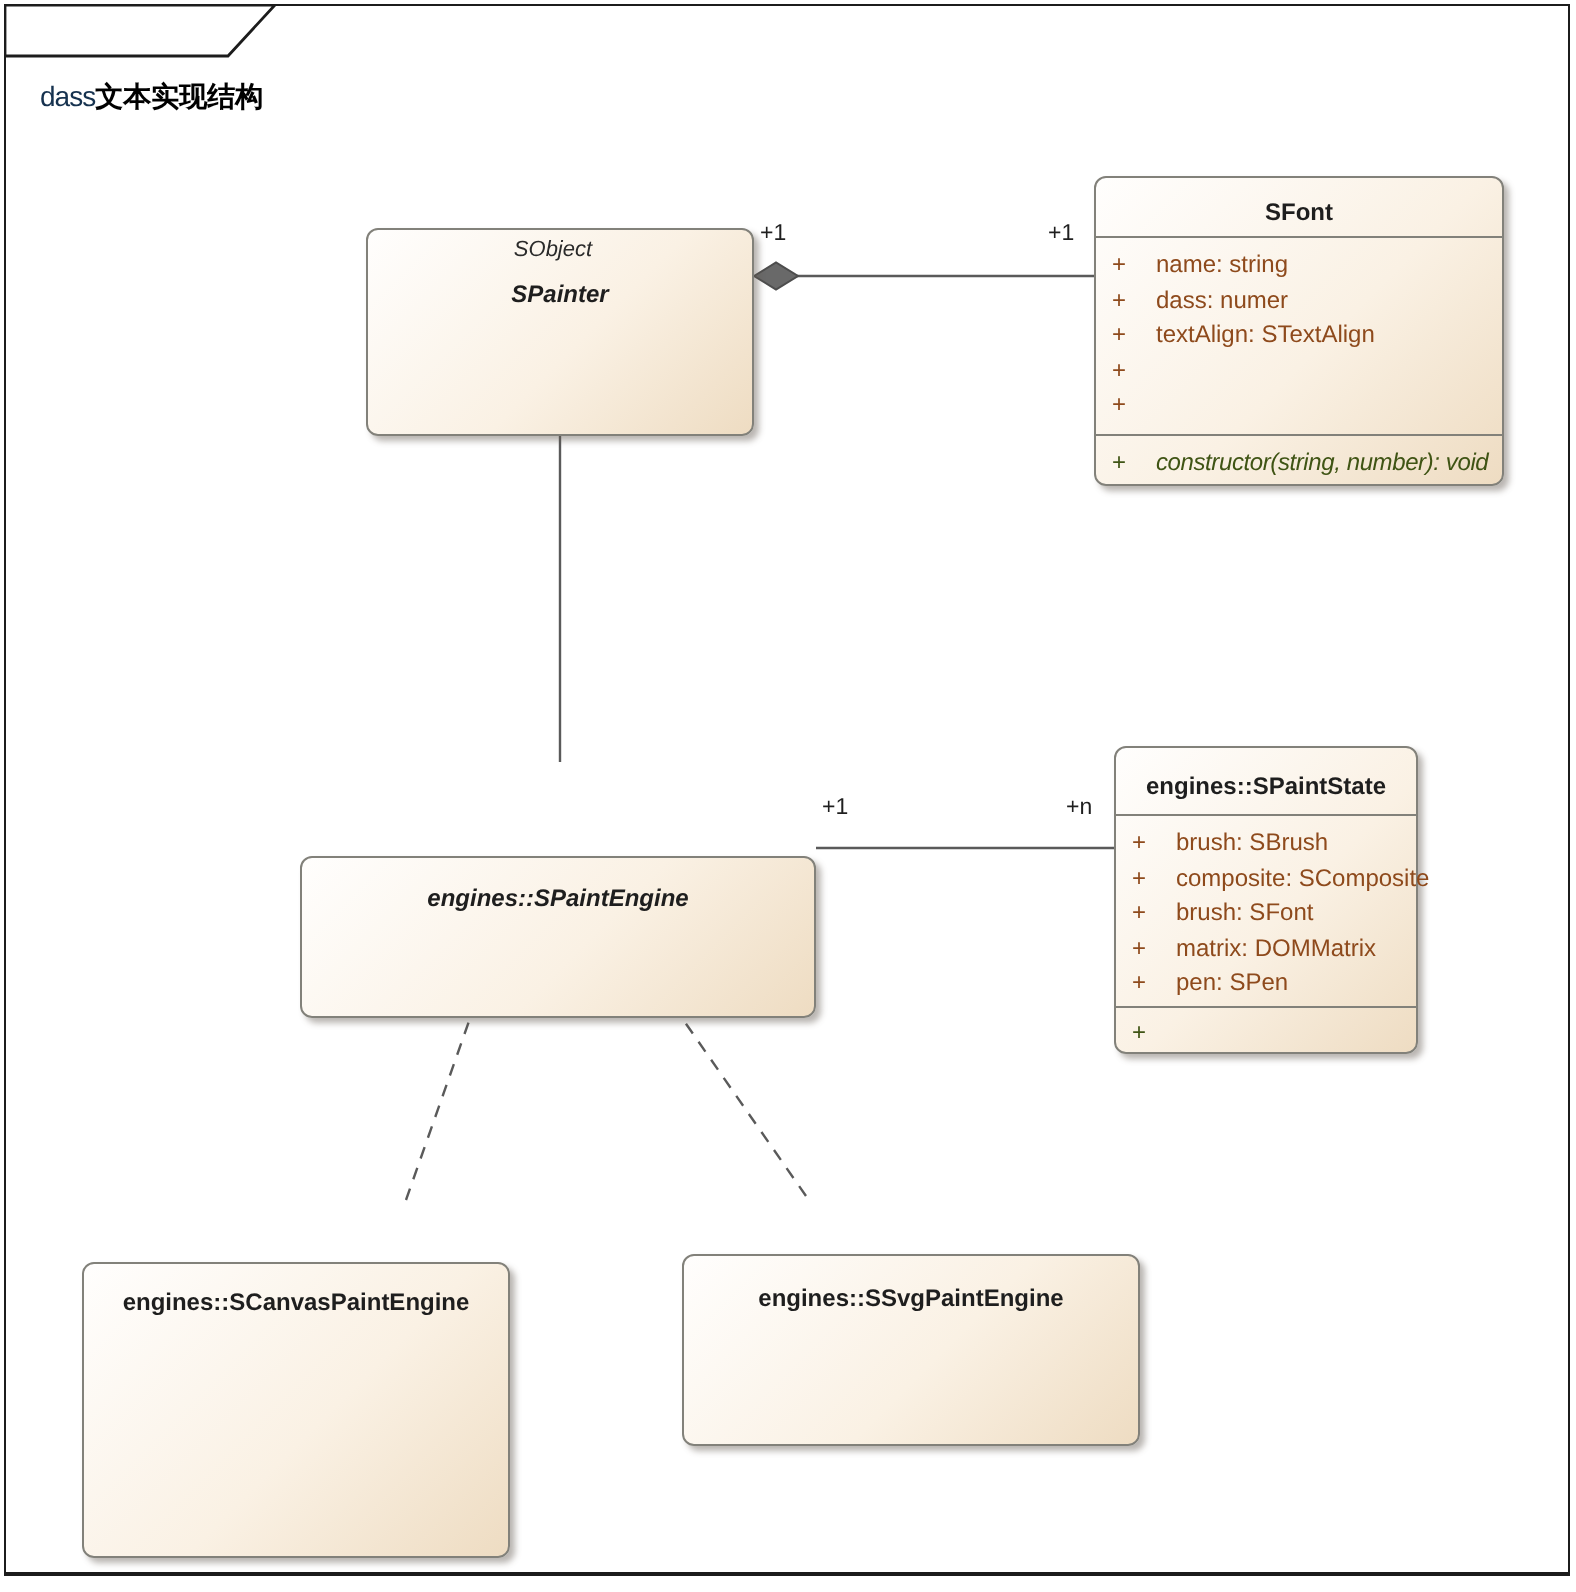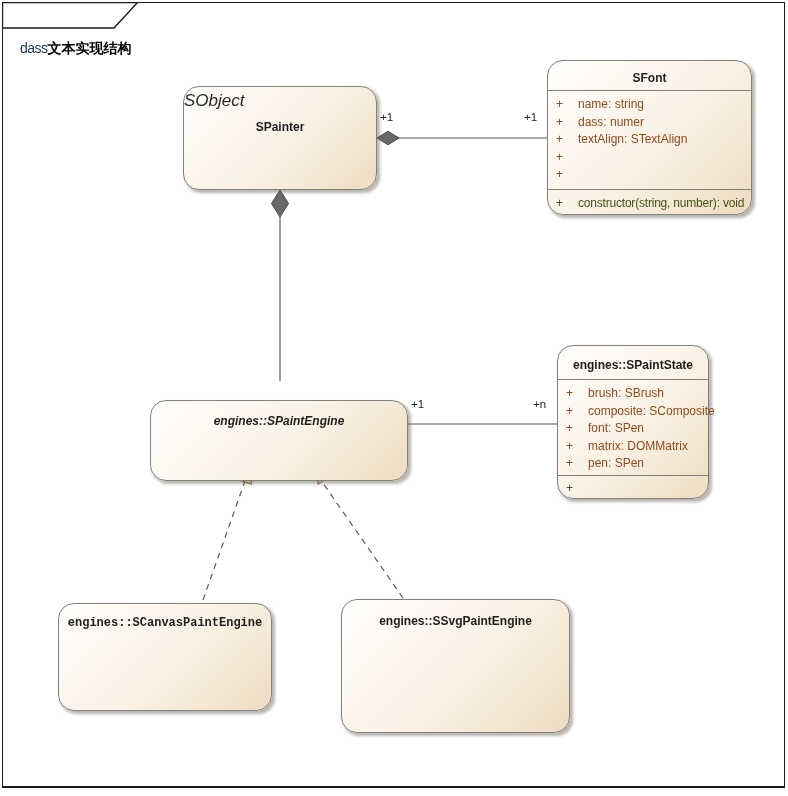--- a/index.html
+++ b/index.html
@@ -23,40 +23,41 @@
   }
   .tab-type{color:#16324f;font-weight:normal;letter-spacing:-0.5px;}
   .tab-name{color:#000000;font-weight:bold;}
 
   
   .connector-layer{position:absolute;left:0;top:0;z-index:1;}
 
   
   .uml-box{
     position:absolute;box-sizing:border-box;z-index:2;
-    border:1px solid #82817a;border-radius:16px;
+    border:1px solid #82817a;border-radius:6px;
     background:linear-gradient(135deg,#fffefd 0%,#faf1e4 55%,#eedcc2 100%);
     box-shadow:2.5px 2.5px 3px rgba(100,92,82,0.45);
+    margin-top:28px;
   }
   .class-title{
     text-align:center;font-size:12px;font-weight:bold;color:#1e1e1e;
   }
   .stereo{
-    text-align:left;font-size:17px;font-style:italic;color:#2b2b2b;
+    text-align:center;font-size:11px;font-style:italic;color:#2b2b2b;
     padding:4px 7px 0 0;
   }
   .abstract .class-title{font-style:italic;}
   .compartment{box-sizing:border-box;border-top:1px solid #82817a;padding:5px 0 0 0;}
   .member{
     font-size:12px;line-height:17.5px;white-space:nowrap;display:flex;
   }
   .member .vis{width:22px;padding-left:8px;flex:0 0 auto;}
   .attr-row{color:#8e4a1c;}
   .op-row{color:#3f5414;}
-  .op-row .mtext{letter-spacing:-0.2px;}
+  .op-row .mtext{letter-spacing:-0.2px;font-style:italic;}
 
   
   .mult{
     position:absolute;z-index:3;font-size:11.5px;color:#1f1f1f;white-space:nowrap;
   }
 </style>
 </head>
 <body>
 
 <div class="frame"></div>
@@ -97,21 +98,21 @@
   </g>
 </svg>
 
 <div class="mult" style="left:380px;top:111px;">+1</div>
 <div class="mult" style="left:524px;top:111px;">+1</div>
 <div class="mult" style="left:411px;top:398px;">+1</div>
 <div class="mult" style="left:533px;top:398px;">+n</div>
 
 <div class="uml-box" style="left:183px;top:86px;width:194px;height:104px;">
   <div class="stereo">SObject</div>
-  <div class="class-title" style="padding-top:9px;">SPainter</div>
+  <div class="class-title" style="padding-top:9px;font-style:italic;">SPainter</div>
 </div>
 
 <div class="uml-box" style="left:547px;top:60px;width:205px;height:155px;">
   <div class="class-title" style="height:29px;padding-top:10px;box-sizing:border-box;">SFont</div>
   <div class="compartment" style="height:99px;">
     <div class="member attr-row">
         <span class="vis">+</span>
         <span class="mtext">name: string</span>
       </div>
     <div class="member attr-row">
@@ -147,37 +148,37 @@
     <div class="member attr-row">
         <span class="vis">+</span>
         <span class="mtext">brush: SBrush</span>
       </div>
     <div class="member attr-row">
         <span class="vis">+</span>
         <span class="mtext">composite: SComposite</span>
       </div>
     <div class="member attr-row">
         <span class="vis">+</span>
-        <span class="mtext">font: SPen</span>
+        <span class="mtext">brush: SFont</span>
       </div>
     <div class="member attr-row">
         <span class="vis">+</span>
         <span class="mtext">matrix: DOMMatrix</span>
       </div>
     <div class="member attr-row">
         <span class="vis">+</span>
         <span class="mtext">pen: SPen</span>
       </div>
   </div>
   <div class="compartment" style="height:24px;padding-top:4px;">
     <div class="member op-row">
         <span class="vis">+</span>
       </div>
   </div>
 </div>
 
-<div class="uml-box" style="left:58px;top:603px;width:214px;height:108px;font-family:Liberation Mono, monospace;">
+<div class="uml-box" style="left:41px;top:603px;width:214px;height:148px;">
   <div class="class-title" style="padding-top:12px;">engines::SCanvasPaintEngine</div>
 </div>
 
-<div class="uml-box" style="left:341px;top:599px;width:229px;height:134px;">
+<div class="uml-box" style="left:341px;top:599px;width:229px;height:96px;">
   <div class="class-title" style="padding-top:14px;">engines::SSvgPaintEngine</div>
 </div>
 
 </body></html>

